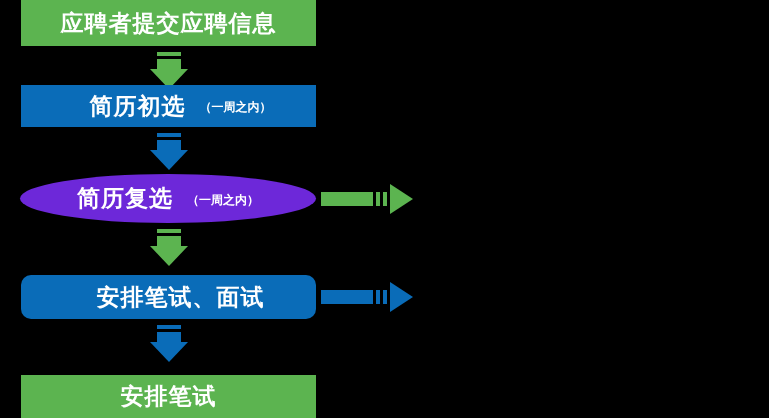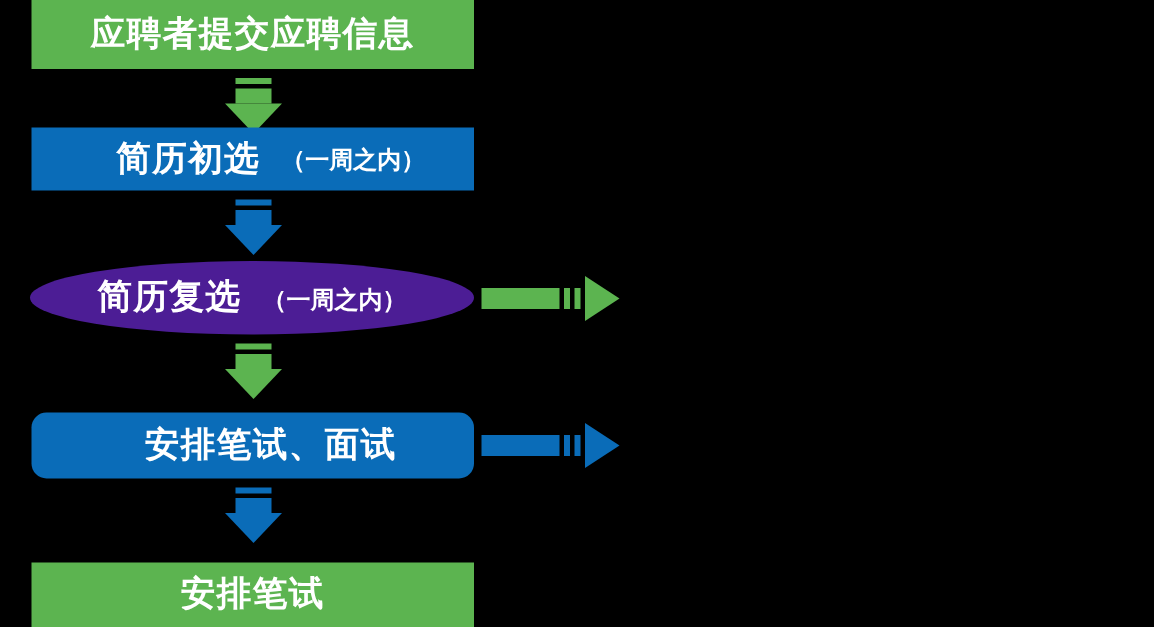--- a/index.html
+++ b/index.html
@@ -32,34 +32,34 @@
     color: #ffffff;
     white-space: nowrap;
   }
   .node .main-label {
     font-size: 23px;
     font-weight: bold;
     letter-spacing: 1px;
     line-height: 1;
   }
   .node .sub-label {
-    font-size: 16px;
+    font-size: 12px;
     font-weight: bold;
     letter-spacing: 0px;
     line-height: 1;
     margin-left: 14px;
     position: relative;
     top: 1px;
   }
 
   .rect-green { background: #5cb450; }
   .rect-blue  { background: #0a6cb8; padding-left: 24px; }
 
   .ellipse-green {
-    background: #4c1d95;
+    background: #6d28d9;
     border-radius: 50%;
   }
 
   
   #node-submit   { left: 21px;  top: 0px;   width: 295px; height: 46px; }
   #node-screen1  { left: 21px;  top: 85px;  width: 295px; height: 42px; }
   #node-screen2  { left: 20px;  top: 174px; width: 296px; height: 49px; }
   #node-exam     { left: 21px;  top: 275px; width: 295px; height: 44px; border-radius: 10px; }
   #node-offer    { left: 21px;  top: 375px; width: 295px; height: 43px; }
 

